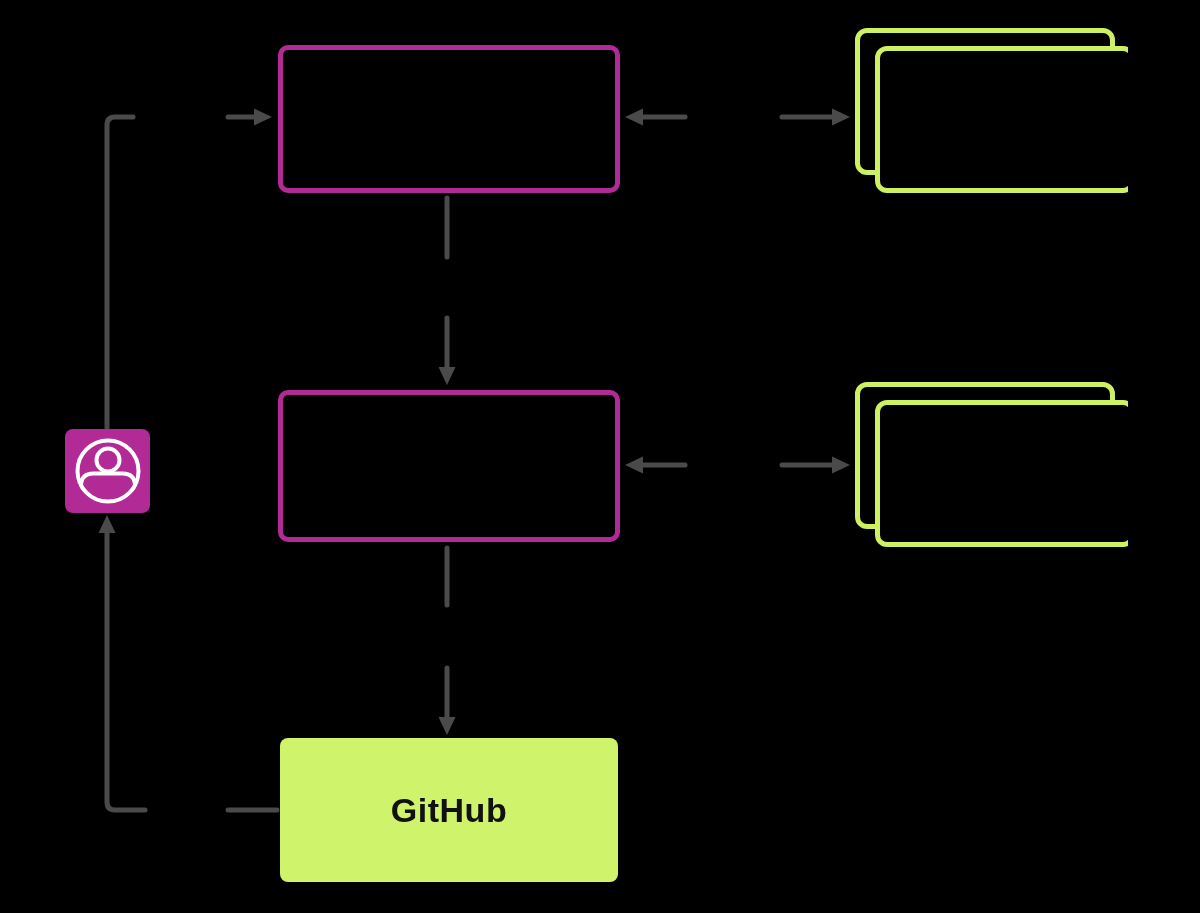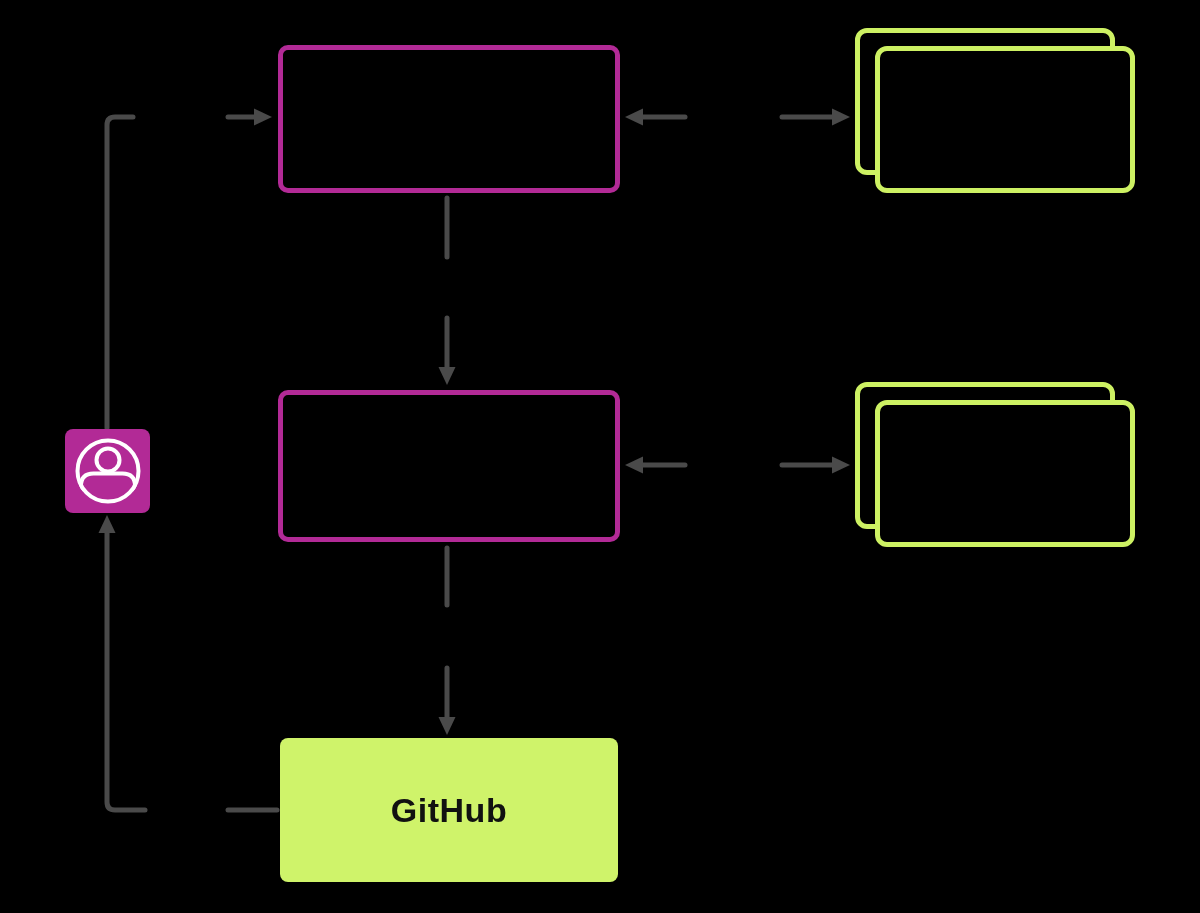--- a/index.html
+++ b/index.html
@@ -7,21 +7,20 @@
     padding: 0;
     background: var(--background, #000);
     font-family: "Liberation Sans", "DejaVu Sans", sans-serif;
   }
   .stage {
     position: relative;
     width: 1128px;
     height: 913px;
     background: var(--background, #000);
     overflow: hidden;
-    padding-left: 44px;
   }
   .stage > * { position: absolute; }
 
   svg.connectors {
     left: 0; top: 0;
     width: 1200px; height: 913px;
     pointer-events: none;
   }
   .connector-line {
     stroke: var(--arrow, #4a4a4a);

